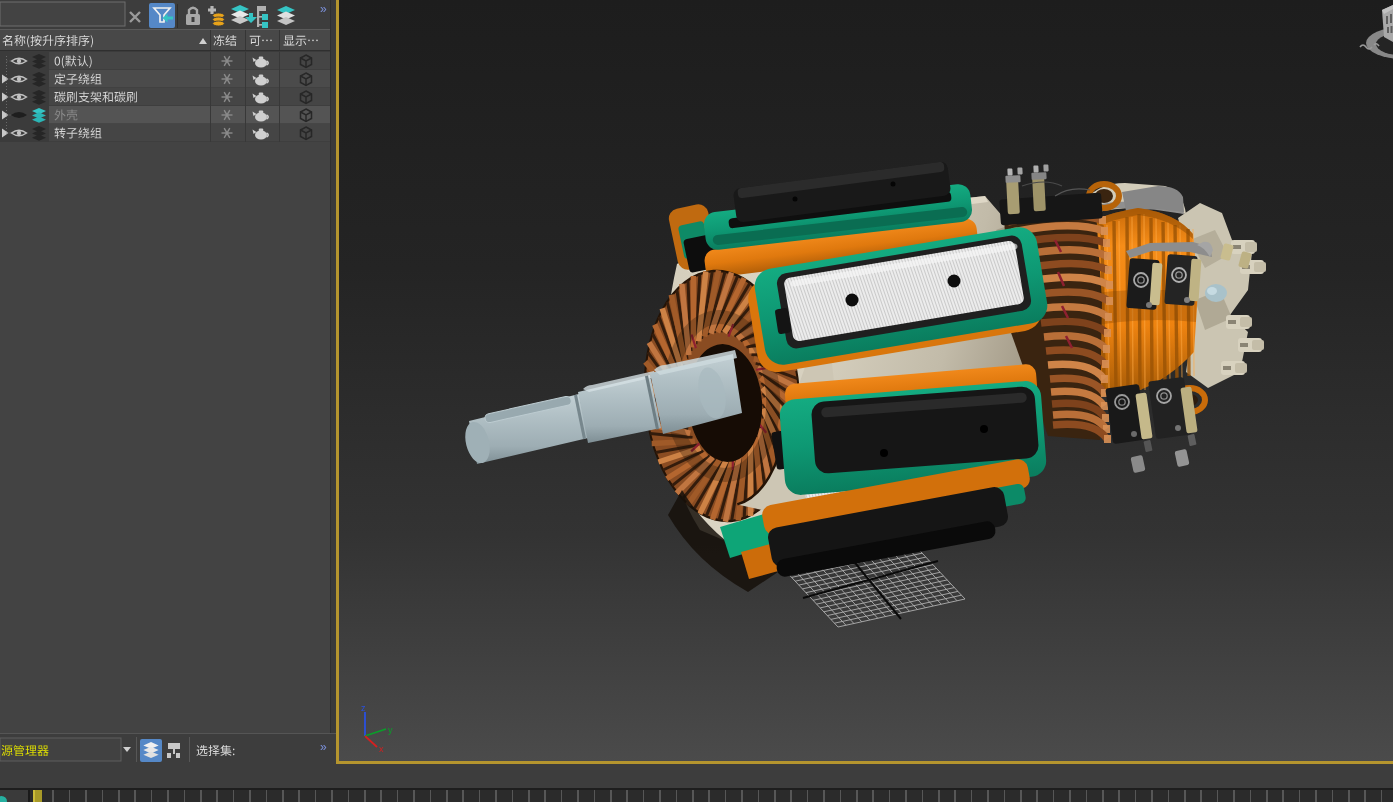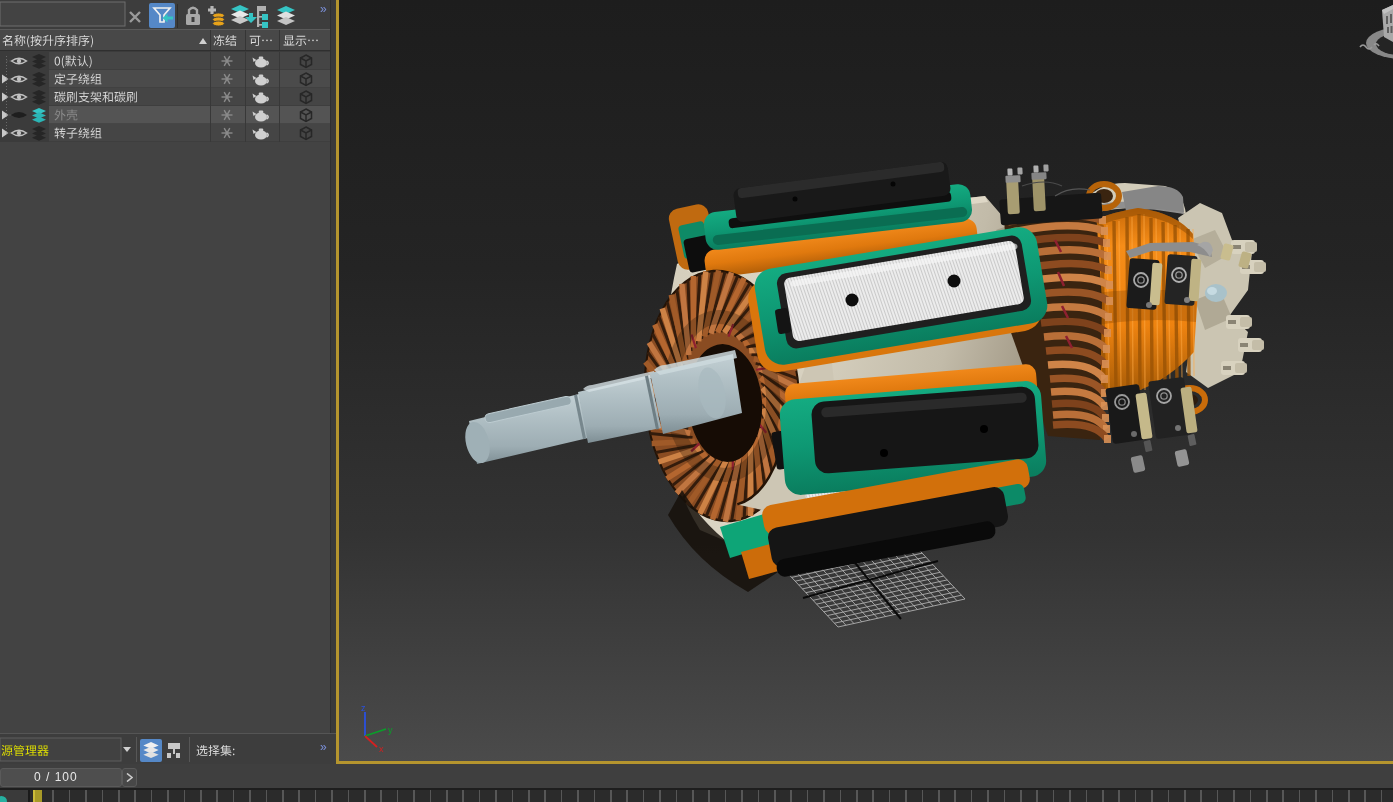--- a/index.html
+++ b/index.html
@@ -607,30 +607,20 @@
       <rect x="168" y="743" width="12" height="6" fill="#c8c8c8"></rect>
       <rect x="173" y="749" width="2" height="5" fill="#c8c8c8"></rect>
       <rect x="167" y="753" width="4" height="5" fill="#c8c8c8"></rect>
       <rect x="176" y="753" width="4" height="5" fill="#c8c8c8"></rect>
       <rect x="189" y="737" width="1" height="25" fill="#575757"></rect>
       <g transform="translate(196,755)">
         <path d="M0.7 -9.2C1.4 -8.6 2.2 -7.8 2.6 -7.2L3.3 -7.7C3.0 -8.3 2.1 -9.1 1.4 -9.7ZM5.4 -9.7C5.1 -8.7 4.6 -7.6 3.9 -6.9C4.1 -6.8 4.5 -6.5 4.7 -6.4C5.0 -6.7 5.2 -7.2 5.5 -7.6H7.2V-5.9H3.8V-5.1H6.0C5.8 -3.5 5.3 -2.4 3.5 -1.7C3.7 -1.6 4.0 -1.2 4.1 -1.0C6.1 -1.8 6.7 -3.2 6.9 -5.1H8.1V-2.3C8.1 -1.4 8.4 -1.1 9.3 -1.1C9.4 -1.1 10.2 -1.1 10.4 -1.1C11.2 -1.1 11.4 -1.5 11.5 -3.0C11.3 -3.1 10.9 -3.2 10.7 -3.4C10.7 -2.1 10.6 -2.0 10.3 -2.0C10.2 -2.0 9.5 -2.0 9.4 -2.0C9.1 -2.0 9.0 -2.0 9.0 -2.3V-5.1H11.4V-5.9H8.1V-7.6H10.9V-8.4H8.1V-10.0H7.2V-8.4H5.8C6.0 -8.8 6.1 -9.2 6.2 -9.5ZM3.0 -5.5H0.7V-4.6H2.1V-1.0C1.6 -0.8 1.1 -0.3 0.5 0.2L1.1 1.0C1.8 0.2 2.5 -0.4 2.9 -0.4C3.2 -0.4 3.6 -0.1 4.0 0.2C4.8 0.7 5.8 0.8 7.2 0.8C8.4 0.8 10.4 0.8 11.3 0.7C11.4 0.4 11.5 -0.0 11.6 -0.2C10.4 -0.1 8.6 -0.0 7.2 -0.0C5.9 -0.0 4.9 -0.1 4.2 -0.6C3.6 -0.9 3.3 -1.2 3.0 -1.2Z M14.1 -10.1V-7.7H12.6V-6.8H14.1V-4.3C13.5 -4.1 12.9 -3.9 12.4 -3.8L12.7 -2.9L14.1 -3.4V-0.1C14.1 0.0 14.1 0.1 13.9 0.1C13.8 0.1 13.3 0.1 12.8 0.1C12.9 0.3 13.0 0.7 13.1 0.9C13.8 0.9 14.3 0.9 14.6 0.7C14.9 0.6 15.0 0.3 15.0 -0.1V-3.7L16.4 -4.1L16.3 -4.9L15.0 -4.5V-6.8H16.4V-7.7H15.0V-10.1ZM21.6 -8.6C21.2 -8.0 20.6 -7.5 19.9 -7.0C19.3 -7.5 18.8 -8.0 18.4 -8.6ZM16.8 -9.4V-8.6H17.5C18.0 -7.8 18.6 -7.1 19.2 -6.5C18.3 -6.0 17.3 -5.5 16.2 -5.3C16.4 -5.1 16.6 -4.8 16.7 -4.6C17.8 -4.9 18.9 -5.4 19.9 -6.0C20.9 -5.4 21.9 -4.9 23.1 -4.5C23.3 -4.8 23.5 -5.1 23.7 -5.3C22.6 -5.5 21.5 -6.0 20.6 -6.5C21.6 -7.2 22.4 -8.1 22.9 -9.2L22.4 -9.5L22.2 -9.4ZM19.4 -4.9V-3.9H17.0V-3.1H19.4V-1.8H16.4V-1.0H19.4V1.0H20.3V-1.0H23.5V-1.8H20.3V-3.1H22.6V-3.9H20.3V-4.9Z M29.5 -3.5V-2.7H24.6V-1.9H28.7C27.6 -1.1 25.8 -0.3 24.3 0.1C24.6 0.3 24.8 0.6 24.9 0.8C26.5 0.3 28.3 -0.6 29.5 -1.6V0.9H30.4V-1.7C31.6 -0.6 33.5 0.3 35.0 0.7C35.2 0.5 35.4 0.2 35.6 -0.0C34.1 -0.4 32.4 -1.1 31.3 -1.9H35.4V-2.7H30.4V-3.5ZM29.9 -6.6V-5.8H27.0V-6.6ZM29.6 -9.9C29.8 -9.6 30.0 -9.2 30.1 -8.8H27.4C27.7 -9.2 27.9 -9.6 28.1 -9.9L27.2 -10.1C26.7 -9.0 25.7 -7.7 24.4 -6.7C24.6 -6.6 24.9 -6.3 25.0 -6.1C25.4 -6.4 25.7 -6.8 26.1 -7.1V-3.3H27.0V-3.6H35.0V-4.4H30.7V-5.2H34.2V-5.8H30.7V-6.6H34.2V-7.3H30.7V-8.1H34.6V-8.8H31.1C30.9 -9.2 30.7 -9.7 30.4 -10.1ZM29.9 -7.3H27.0V-8.1H29.9ZM29.9 -5.2V-4.4H27.0V-5.2Z M37.7 -4.7C38.1 -4.7 38.5 -5.0 38.5 -5.5C38.5 -6.0 38.1 -6.4 37.7 -6.4C37.2 -6.4 36.9 -6.0 36.9 -5.5C36.9 -5.0 37.2 -4.7 37.7 -4.7ZM37.7 0.2C38.1 0.2 38.5 -0.2 38.5 -0.7C38.5 -1.2 38.1 -1.5 37.7 -1.5C37.2 -1.5 36.9 -1.2 36.9 -0.7C36.9 -0.2 37.2 0.2 37.7 0.2Z" fill="#d8d8d8"></path>
       </g>
       <text x="320" y="751" font-family="Liberation Sans, sans-serif" font-size="12" fill="#7b90da">»</text>
     </svg>
-<div id="slider">
-      <div id="strack">
-        <span>0 / 100</span>
-      </div>
-      <div id="sbtn">
-        <svg width="7" height="9" viewBox="0 0 7 9">
-          <path d="M1 0.5 L6 4.5 L1 8.5" stroke="#cccccc" stroke-width="1.6" fill="none"></path>
-        </svg>
-      </div>
-    </div>
 <div id="ruler">
       <div class="tk" style="left:36.0px"></div>
       <div class="tk" style="left:52.4px"></div>
       <div class="tk" style="left:68.8px"></div>
       <div class="tk" style="left:85.2px"></div>
       <div class="tk" style="left:101.6px"></div>
       <div class="tk" style="left:118.0px"></div>
       <div class="tk" style="left:134.4px"></div>
       <div class="tk" style="left:150.8px"></div>
       <div class="tk" style="left:167.2px"></div>

